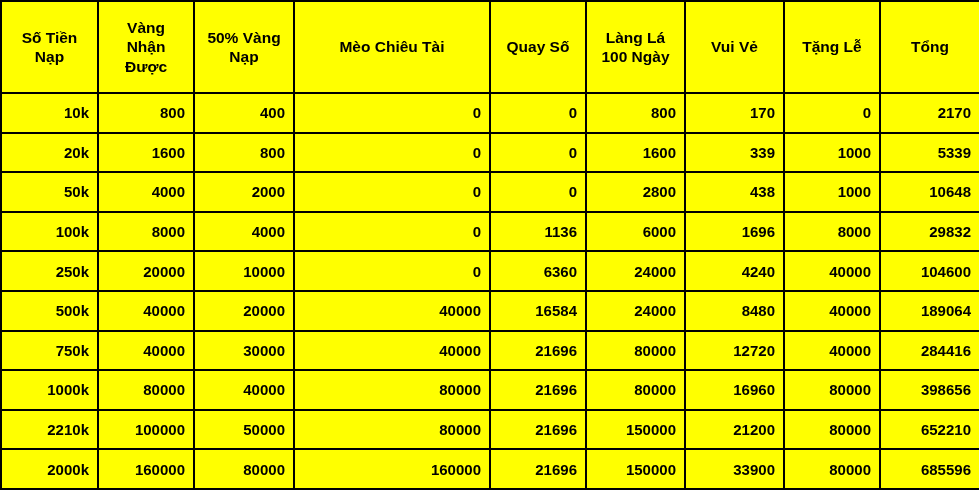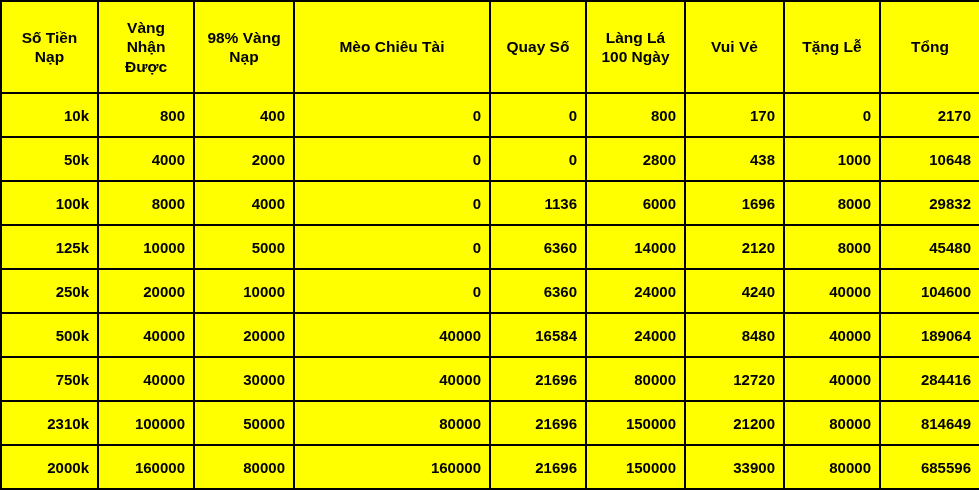--- a/index.html
+++ b/index.html
@@ -73,21 +73,21 @@
         <col class="c4">
         <col class="c5">
         <col class="c6">
         <col class="c7">
         <col class="c8">
     </colgroup>
     <thead>
       <tr>
         <th>Số Tiền Nạp</th>
         <th>Vàng Nhận Được</th>
-        <th>98% Vàng Nạp</th>
+        <th>50% Vàng Nạp</th>
         <th>Mèo Chiêu Tài</th>
         <th>Quay Số</th>
         <th>Làng Lá 100 Ngày</th>
         <th>Vui Vẻ</th>
         <th>Tặng Lễ</th>
         <th>Tổng</th>
       </tr>
     </thead>
     <tbody>
       <tr>
@@ -95,20 +95,31 @@
         <td>800</td>
         <td>400</td>
         <td>0</td>
         <td>0</td>
         <td>800</td>
         <td>170</td>
         <td>0</td>
         <td>2170</td>
       </tr>
       <tr>
+        <td class="tier">20k</td>
+        <td>1600</td>
+        <td>800</td>
+        <td>0</td>
+        <td>0</td>
+        <td>1600</td>
+        <td>339</td>
+        <td>1000</td>
+        <td>5339</td>
+      </tr>
+      <tr>
         <td class="tier">50k</td>
         <td>4000</td>
         <td>2000</td>
         <td>0</td>
         <td>0</td>
         <td>2800</td>
         <td>438</td>
         <td>1000</td>
         <td>10648</td>
       </tr>
@@ -117,31 +128,20 @@
         <td>8000</td>
         <td>4000</td>
         <td>0</td>
         <td>1136</td>
         <td>6000</td>
         <td>1696</td>
         <td>8000</td>
         <td>29832</td>
       </tr>
       <tr>
-        <td class="tier">125k</td>
-        <td>10000</td>
-        <td>5000</td>
-        <td>0</td>
-        <td>6360</td>
-        <td>14000</td>
-        <td>2120</td>
-        <td>8000</td>
-        <td>45480</td>
-      </tr>
-      <tr>
         <td class="tier">250k</td>
         <td>20000</td>
         <td>10000</td>
         <td>0</td>
         <td>6360</td>
         <td>24000</td>
         <td>4240</td>
         <td>40000</td>
         <td>104600</td>
       </tr>
@@ -161,29 +161,40 @@
         <td>40000</td>
         <td>30000</td>
         <td>40000</td>
         <td>21696</td>
         <td>80000</td>
         <td>12720</td>
         <td>40000</td>
         <td>284416</td>
       </tr>
       <tr>
-        <td class="tier">2310k</td>
+        <td class="tier">1000k</td>
+        <td>80000</td>
+        <td>40000</td>
+        <td>80000</td>
+        <td>21696</td>
+        <td>80000</td>
+        <td>16960</td>
+        <td>80000</td>
+        <td>398656</td>
+      </tr>
+      <tr>
+        <td class="tier">2210k</td>
         <td>100000</td>
         <td>50000</td>
         <td>80000</td>
         <td>21696</td>
         <td>150000</td>
         <td>21200</td>
         <td>80000</td>
-        <td>814649</td>
+        <td>652210</td>
       </tr>
       <tr>
         <td class="tier">2000k</td>
         <td>160000</td>
         <td>80000</td>
         <td>160000</td>
         <td>21696</td>
         <td>150000</td>
         <td>33900</td>
         <td>80000</td>

